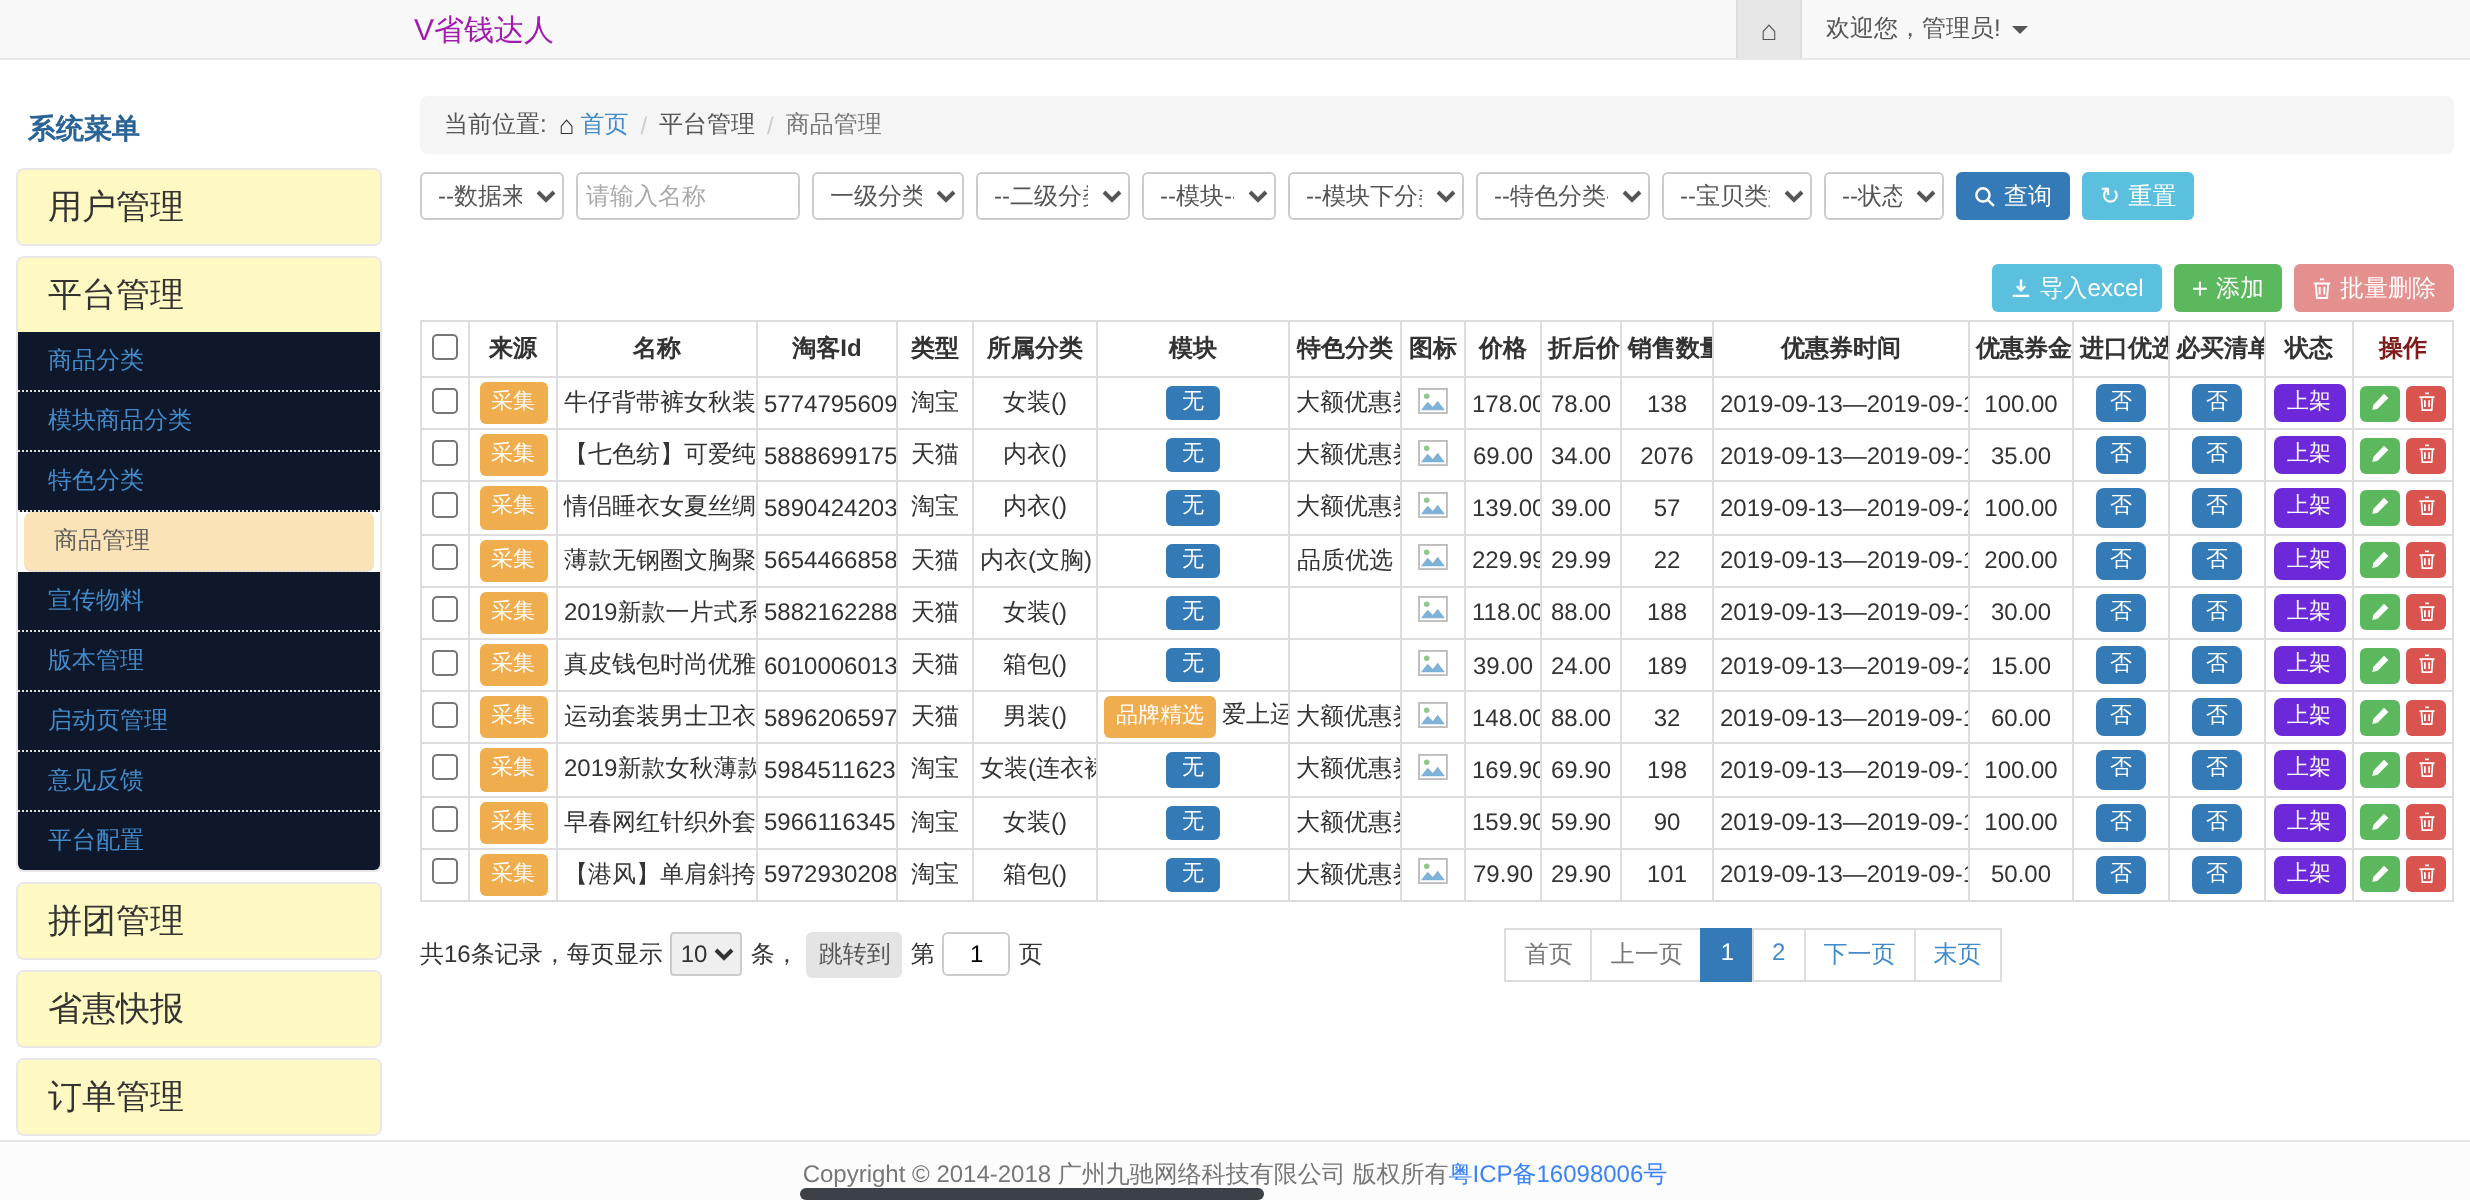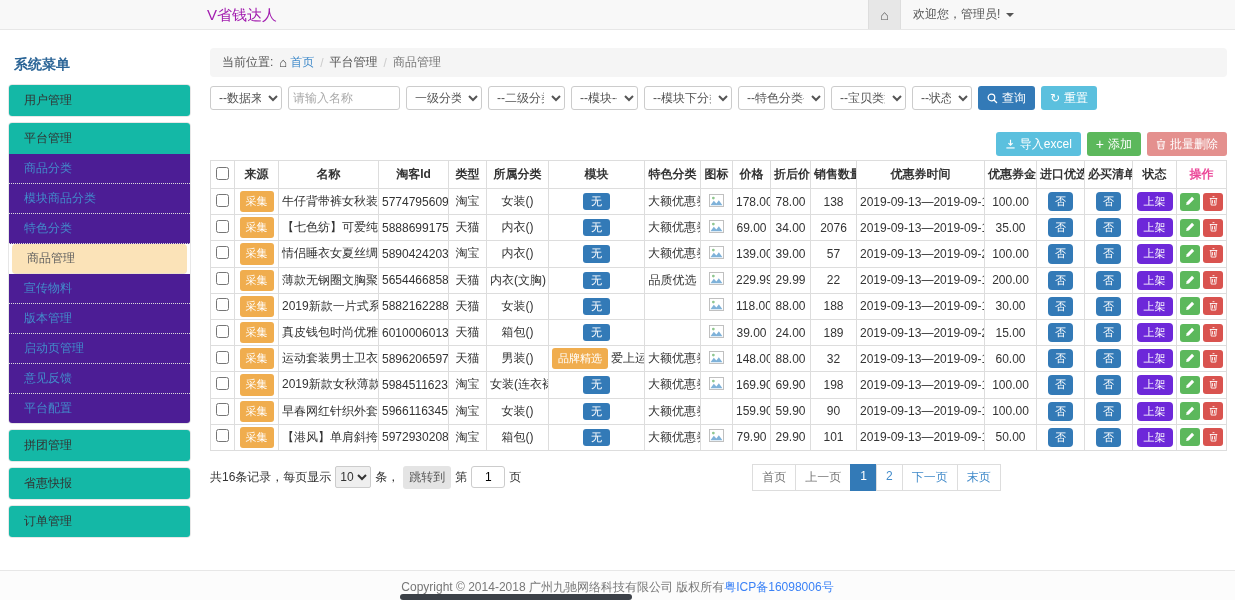--- a/index.html
+++ b/index.html
@@ -16,22 +16,22 @@
     background:#e7e7e7; border-left:1px solid #ddd; border-right:1px solid #ddd;
     display:flex; align-items:center; justify-content:center; color:#555; font-size:14px; cursor:pointer; }
   .user-menu { position:absolute; left:905px; top:0; height:29px; display:flex; align-items:center;
     gap:6px; color:#555; font-size:12px; cursor:pointer; padding:0 8px; }
   .caret { width:0; height:0; border-left:4px solid transparent; border-right:4px solid transparent;
     border-top:4px solid #555; display:inline-block; }
   
   .sidebar { position:absolute; left:8px; top:48px; width:183px; z-index:1; }
   .sidebar-title { color:#2a6496; font-weight:bold; font-size:14px; padding:8px 12px 10px 6px; }
   .menu-panel { border:1px solid #e7e7e7; border-radius:4px; margin-bottom:5px; overflow:hidden; background:#fff; }
-  .menu-heading { background:#14b8a6; padding:7px 15px; font-size:12px; color:#333; cursor:pointer; }
-  .menu-child { padding:6px 15px; font-size:12px; color:#428bca; border-bottom:1px dotted #ddd; cursor:pointer; background:#4c1d95; }
+  .menu-heading { background:#fef9c3; padding:7px 15px; font-size:17px; color:#333; cursor:pointer; }
+  .menu-child { padding:6px 15px; font-size:12px; color:#428bca; border-bottom:1px dotted #ddd; cursor:pointer; background:#0f172a; }
   .menu-child:last-child { border-bottom:none; }
   .menu-child.active { background:#fbe3b8; color:#5f5f5f; border-radius:4px; margin:0 3px; border-bottom:1px dotted #ddd; }
   
   .content { position:absolute; left:210px; top:48px; width:1017px; }
   .breadcrumb { background:#f5f5f5; border-radius:4px; padding:6px 12px; font-size:12px; color:#555;
     display:flex; align-items:center; gap:6px; }
   .bc-home { color:#428bca; text-decoration:none; display:inline-flex; align-items:center; gap:3px; cursor:pointer; }
   .bc-home-icon { color:#333; font-size:13px; }
   .bc-sep { color:#ccc; }
   .bc-last { color:#777; }
@@ -47,21 +47,21 @@
   .btn-success { background:#5cb85c; }
   .btn-softdanger { background:#e4908e; }
   .ic { display:inline-flex; align-items:center; }
   
   .toolbar { margin-top:22px; display:flex; justify-content:flex-end; gap:6px; }
   
   table { width:100%; border-collapse:collapse; table-layout:fixed; margin-top:4px; }
   th, td { border:1px solid #ddd; font-size:12px; text-align:center; padding:2px 3px;
     overflow:hidden; white-space:nowrap; color:#333; }
   th { height:28px; font-weight:bold; background:#fff; }
-  th.op-col { color:#ec4899; }
+  th.op-col { color:#7f1d1d; }
   td { height:26px; }
   .badge { display:inline-block; border-radius:3px; color:#fff; font-size:11px; padding:4px 6px; line-height:1.2; }
   .badge-warning { background:#f0ad4e; }
   .badge-primary { background:#337ab7; padding:2px 8px; }
   .tagbtn { display:inline-block; border-radius:4px; color:#fff; font-size:11px; padding:3px 7px; line-height:1.2; cursor:pointer; }
   .tag-no { background:#337ab7; }
   .tag-on { background:#6d28d9; }
   .op-btn { width:20px; height:18px; border:none; border-radius:3px; display:inline-flex;
     align-items:center; justify-content:center; cursor:pointer; vertical-align:middle; }
   .op-edit { background:#5cb85c; margin-right:3px; }

